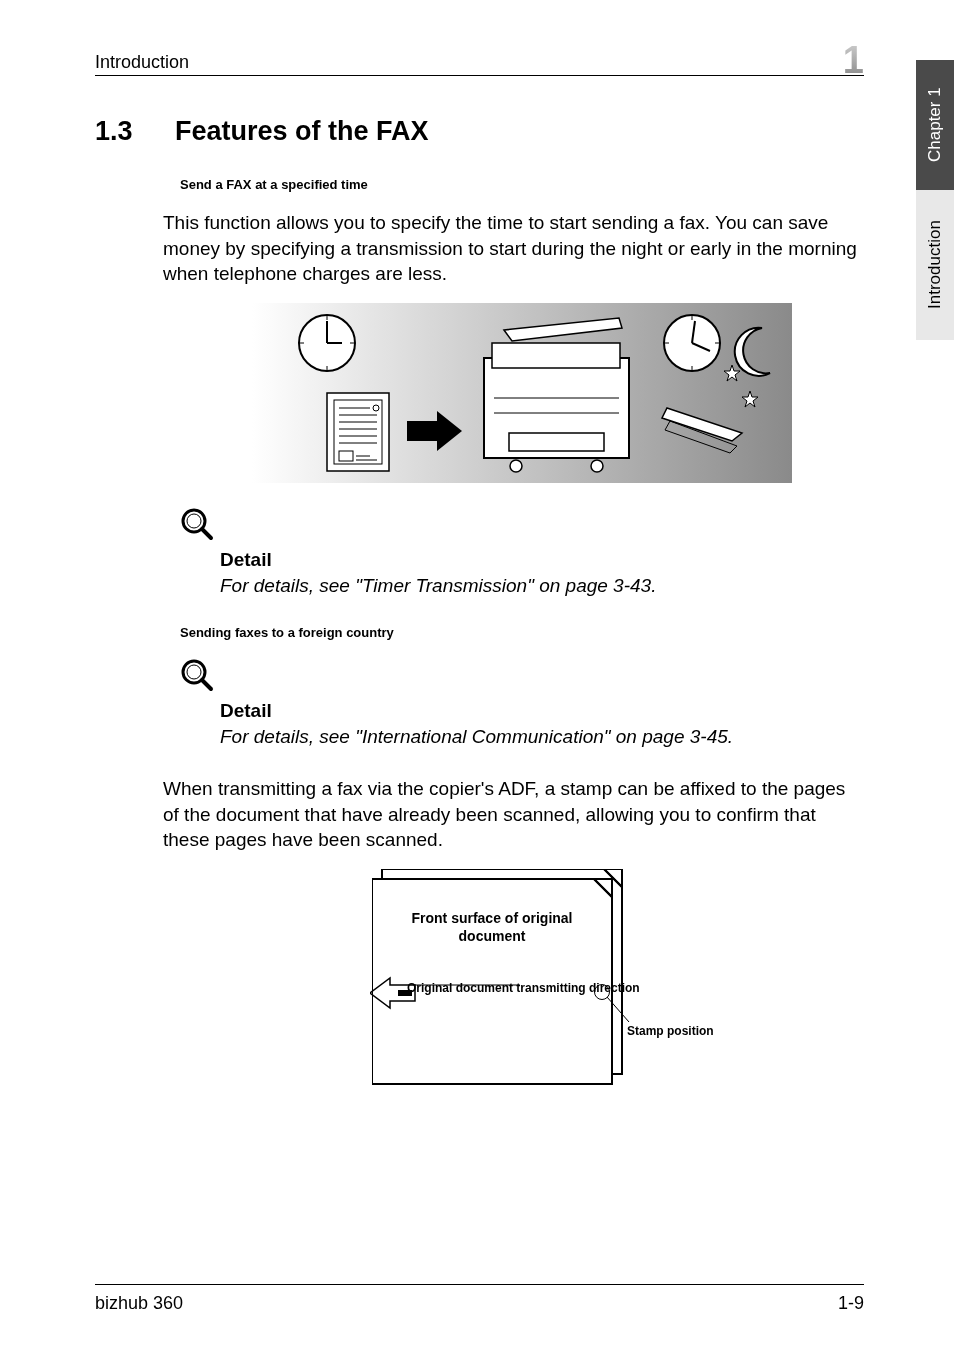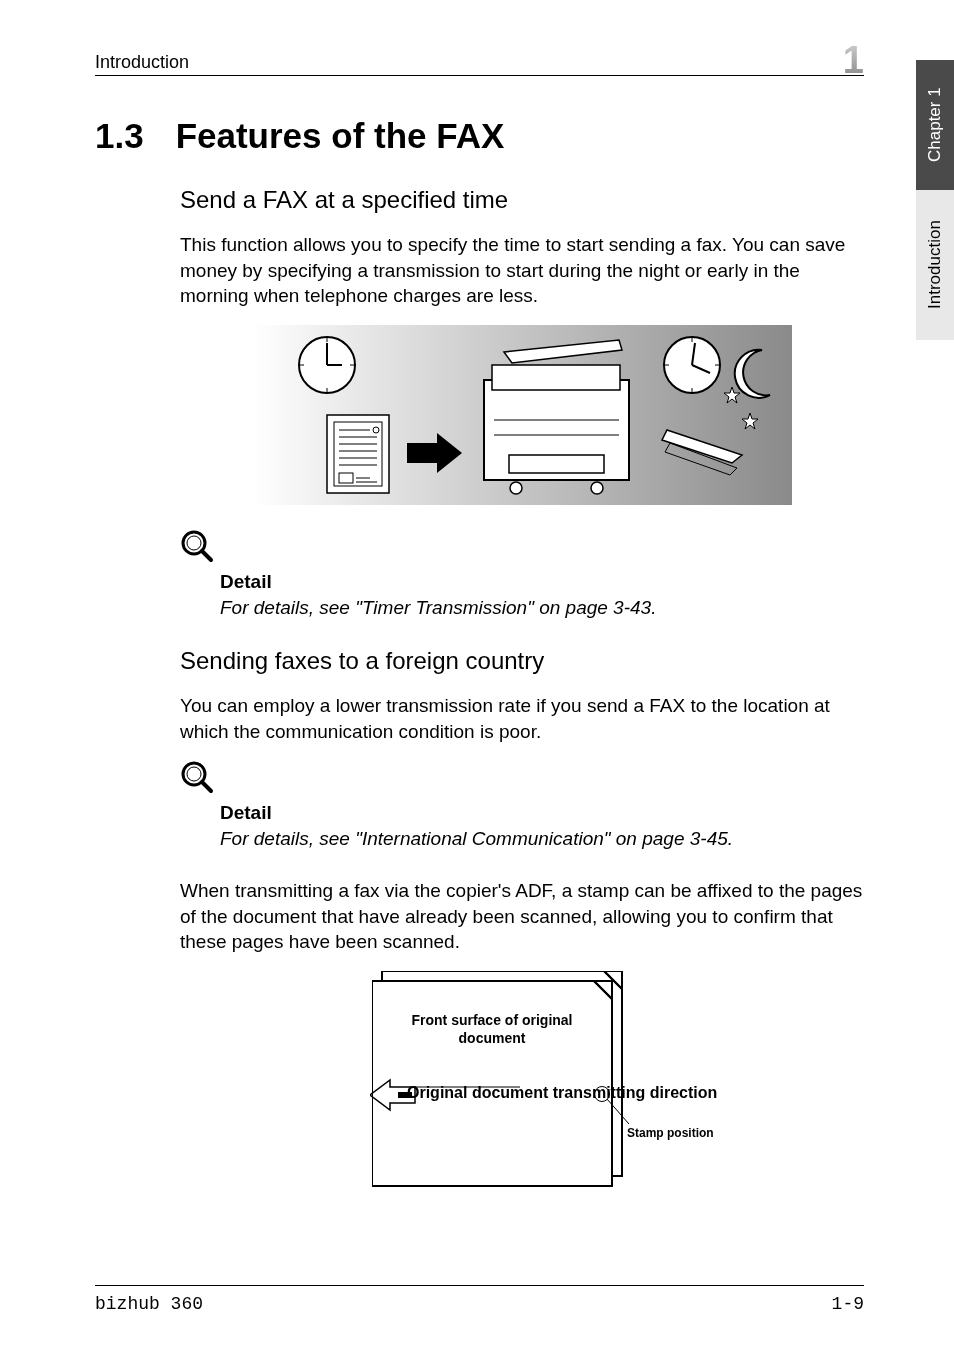--- a/index.html
+++ b/index.html
@@ -75,42 +75,42 @@
     }
     
     .side-tab.light {
       background: #e8e8e8;
       color: #000;
       padding: 20px 0;
       height: 150px;
     }
     
     .section-title {
-      font-size: 35px;
+      font-size: 27px;
       font-weight: bold;
       margin-bottom: 30px;
       display: flex;
       gap: 32px;
     }
     
     .section-num {
       min-width: 48px;
     }
     
     .subsection-title {
-      font-size: 24px;
-      font-weight: normal;
+      font-size: 13px;
+      font-weight: bold;
       margin-left: 85px;
       margin-bottom: 18px;
       margin-top: 8px;
     }
     
     .body-text {
       font-size: 19px;
-      margin-left: 85px;
+      margin-left: 68px;
       margin-bottom: 16px;
       line-height: 1.35;
     }
     
     .illustration-timer {
       margin-left: 85px;
       margin-bottom: 24px;
       display: flex;
       justify-content: center;
     }
@@ -170,21 +170,21 @@
       font-weight: bold;
       text-align: center;
       width: 180px;
       line-height: 1.3;
     }
     
     .stamp-label-direction {
       position: absolute;
       left: 95px;
       top: 112px;
-      font-size: 16px;
+      font-size: 12px;
       font-weight: bold;
       text-align: center;
       line-height: 1.2;
     }
     
     .stamp-arrow-box {
       position: absolute;
       left: 58px;
       top: 104px;
     }
@@ -216,21 +216,20 @@
     .footer {
       position: absolute;
       bottom: 38px;
       left: 95px;
       right: 90px;
       border-top: 1px solid #000;
       padding-top: 8px;
       display: flex;
       justify-content: space-between;
       font-size: 18px;
-      font-family: Liberation Mono, monospace;
     }
   </style>
 </head>
 <body>
 
 <div class="page-container">
 
   <div class="header-row">
     <div class="header-left">Introduction</div>
     <div class="header-right">1</div>
@@ -321,21 +320,20 @@
     <svg width="36" height="36" viewBox="0 0 36 36">
       <circle cx="14" cy="14" r="11" fill="none" stroke="#000" stroke-width="3"></circle>
       <circle cx="14" cy="14" r="7" fill="none" stroke="#000" stroke-width="1"></circle>
       <line x1="22" y1="22" x2="31" y2="31" stroke="#000" stroke-width="4" stroke-linecap="round"></line>
     </svg>
   </div>
   <div class="detail-heading">Detail</div>
   <div class="detail-text">For details, see "Timer Transmission" on page 3-43.</div>
 
   <div class="subsection-title">Sending faxes to a foreign country</div>
-  <div class="body-text">You can employ a lower transmission rate if you send a FAX to the location at which the communication condition is poor.</div>
 
   <div class="detail-icon">
     <svg width="36" height="36" viewBox="0 0 36 36">
       <circle cx="14" cy="14" r="11" fill="none" stroke="#000" stroke-width="3"></circle>
       <circle cx="14" cy="14" r="7" fill="none" stroke="#000" stroke-width="1"></circle>
       <line x1="22" y1="22" x2="31" y2="31" stroke="#000" stroke-width="4" stroke-linecap="round"></line>
     </svg>
   </div>
   <div class="detail-heading">Detail</div>
   <div class="detail-text">For details, see "International Communication" on page 3-45.</div>

